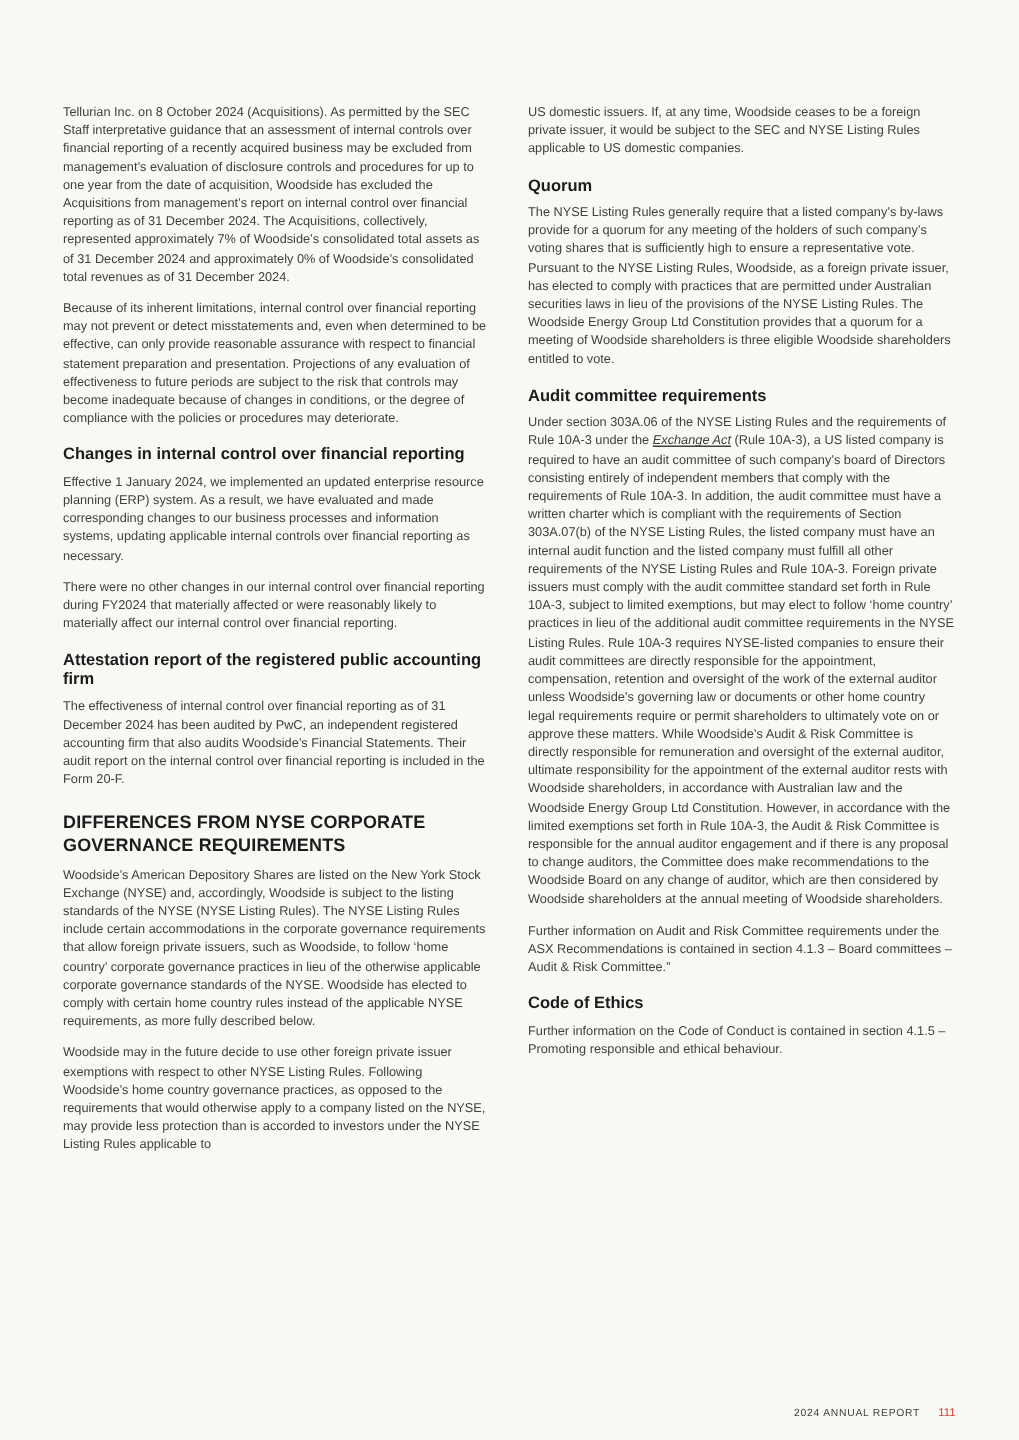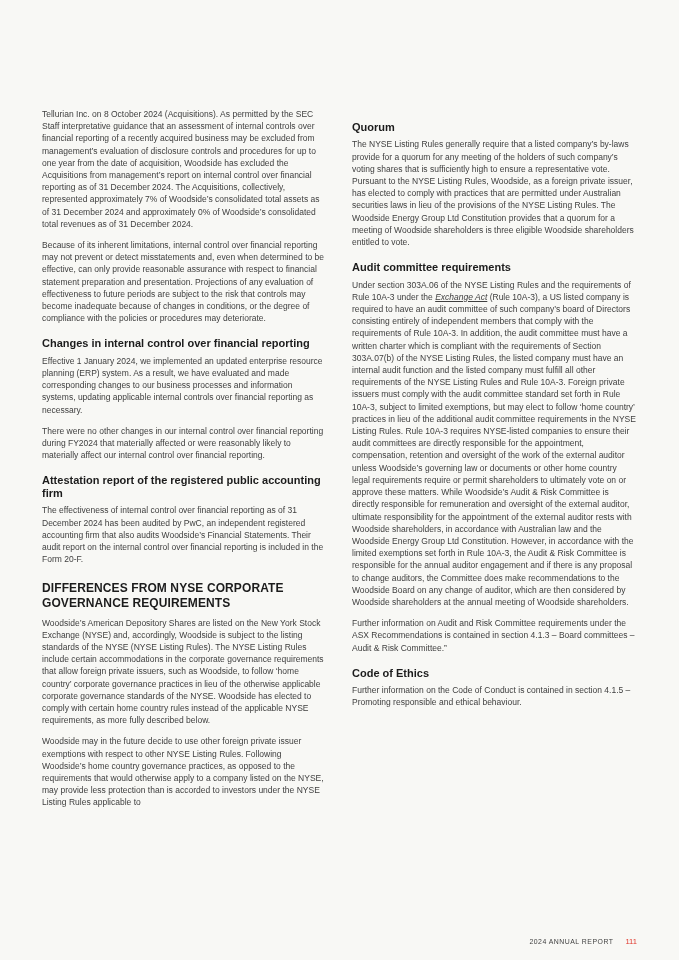--- a/index.html
+++ b/index.html
@@ -9,21 +9,21 @@
     width: 679px;
     height: 960px;
     background: #f8f8f5;
     font-family: "Liberation Sans", sans-serif;
     color: #404040;
   }
   .page {
     position: relative;
     width: 679px;
     height: 960px;
-    padding: 108px 42px 0 42px;
+    padding: 68px 42px 0 42px;
     overflow: hidden;
   }
   .columns { display: flex; gap: 25px; }
   .col {
     flex: 0 0 285px;
     width: 285px;
     font-size: 8.5px;
     line-height: 12.2px;
     text-align: left;
   }
@@ -77,20 +77,21 @@
       <p>Effective 1 January 2024, we implemented an updated enterprise resource planning (ERP) system. As a result, we have evaluated and made corresponding changes to our business processes and information systems, updating applicable internal controls over financial reporting as necessary.</p>
       <p>There were no other changes in our internal control over financial reporting during FY2024 that materially affected or were reasonably likely to materially affect our internal control over financial reporting.</p>
       <h3>Attestation report of the registered public accounting firm</h3>
       <p>The effectiveness of internal control over financial reporting as of 31 December 2024 has been audited by PwC, an independent registered accounting firm that also audits Woodside’s Financial Statements. Their audit report on the internal control over financial reporting is included in the Form 20-F.</p>
       <h2>DIFFERENCES FROM NYSE CORPORATE GOVERNANCE REQUIREMENTS</h2>
       <p>Woodside’s American Depository Shares are listed on the New York Stock Exchange (NYSE) and, accordingly, Woodside is subject to the listing standards of the NYSE (NYSE Listing Rules). The NYSE Listing Rules include certain accommodations in the corporate governance requirements that allow foreign private issuers, such as Woodside, to follow ‘home country’ corporate governance practices in lieu of the otherwise applicable corporate governance standards of the NYSE. Woodside has elected to comply with certain home country rules instead of the applicable NYSE requirements, as more fully described below.</p>
       <p>Woodside may in the future decide to use other foreign private issuer exemptions with respect to other NYSE Listing Rules. Following Woodside’s home country governance practices, as opposed to the requirements that would otherwise apply to a company listed on the NYSE, may provide less protection than is accorded to investors under the NYSE Listing Rules applicable to</p>
     </div>
 
     <div class="col">
+      <p>US domestic issuers. If, at any time, Woodside ceases to be a foreign private issuer, it would be subject to the SEC and NYSE Listing Rules applicable to US domestic companies.</p>
       <h3>Quorum</h3>
       <p>The NYSE Listing Rules generally require that a listed company’s by-laws provide for a quorum for any meeting of the holders of such company’s voting shares that is sufficiently high to ensure a representative vote. Pursuant to the NYSE Listing Rules, Woodside, as a foreign private issuer, has elected to comply with practices that are permitted under Australian securities laws in lieu of the provisions of the NYSE Listing Rules. The Woodside Energy Group Ltd Constitution provides that a quorum for a meeting of Woodside shareholders is three eligible Woodside shareholders entitled to vote.</p>
       <h3>Audit committee requirements</h3>
       <p><span>Under section 303A.06 of the NYSE Listing Rules and the requirements of Rule 10A-3 under the </span><em>Exchange Act</em><span> (Rule 10A-3), a US listed company is required to have an audit committee of such company’s board of Directors consisting entirely of independent members that comply with the requirements of Rule 10A-3. In addition, the audit committee must have a written charter which is compliant with the requirements of Section 303A.07(b) of the NYSE Listing Rules, the listed company must have an internal audit function and the listed company must fulfill all other requirements of the NYSE Listing Rules and Rule 10A-3. Foreign private issuers must comply with the audit committee standard set forth in Rule 10A-3, subject to limited exemptions, but may elect to follow ‘home country’ practices in lieu of the additional audit committee requirements in the NYSE Listing Rules. Rule 10A-3 requires NYSE-listed companies to ensure their audit committees are directly responsible for the appointment, compensation, retention and oversight of the work of the external auditor unless Woodside’s governing law or documents or other home country legal requirements require or permit shareholders to ultimately vote on or approve these matters. While Woodside’s Audit &amp; Risk Committee is directly responsible for remuneration and oversight of the external auditor, ultimate responsibility for the appointment of the external auditor rests with Woodside shareholders, in accordance with Australian law and the Woodside Energy Group Ltd Constitution. However, in accordance with the limited exemptions set forth in Rule 10A-3, the Audit &amp; Risk Committee is responsible for the annual auditor engagement and if there is any proposal to change auditors, the Committee does make recommendations to the Woodside Board on any change of auditor, which are then considered by Woodside shareholders at the annual meeting of Woodside shareholders.</span></p>
       <p>Further information on Audit and Risk Committee requirements under the ASX Recommendations is contained in section 4.1.3 – Board committees – Audit &amp; Risk Committee.”</p>
       <h3>Code of Ethics</h3>
       <p>Further information on the Code of Conduct is contained in section 4.1.5 – Promoting responsible and ethical behaviour.</p>
     </div>
 
   </div>

